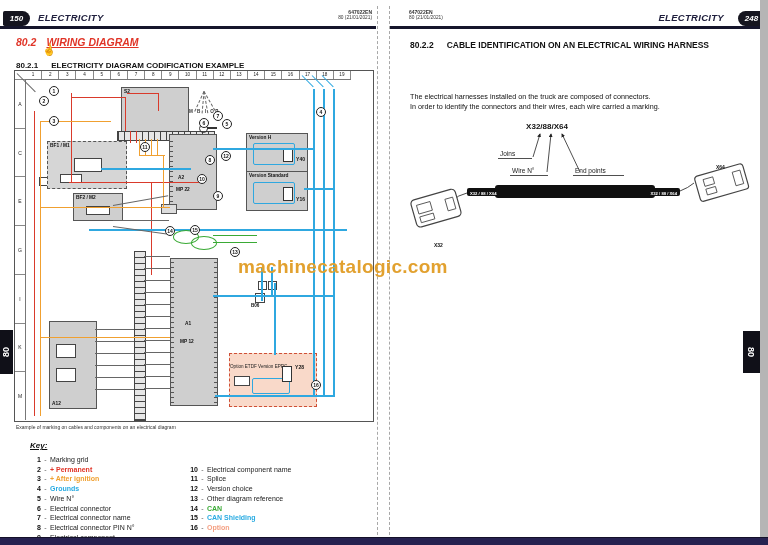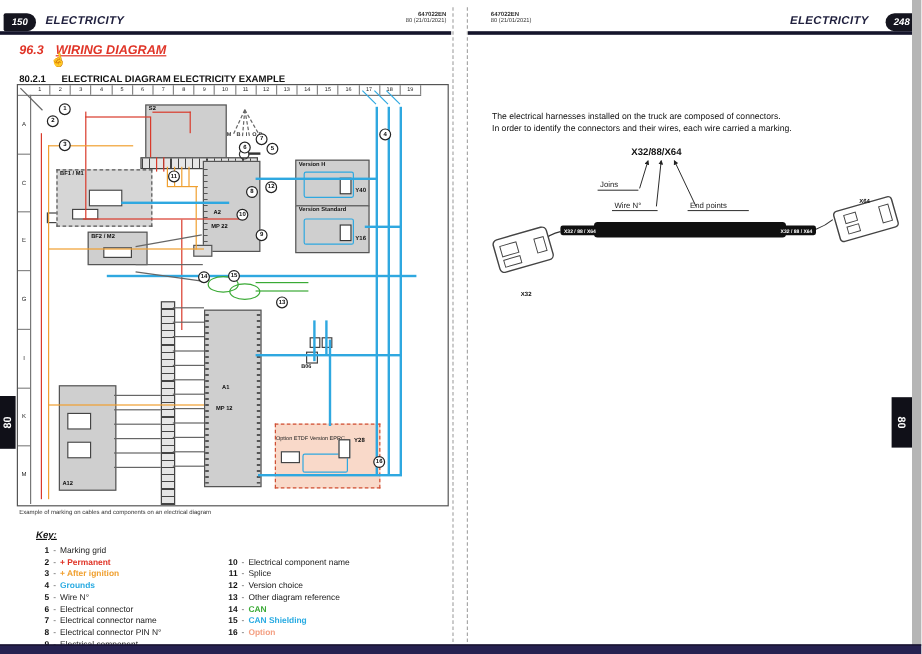--- a/index.html
+++ b/index.html
@@ -104,26 +104,26 @@
   <div class="page" id="page-left">
     <div class="tab-top tab-150">150</div>
     <div class="section-name" style="left:38px;">ELECTRICITY</div>
     <div class="docref" style="right:12px;">
       <div class="l1">647022EN</div>
       <div class="l2">80 (21/01/2021)</div>
     </div>
     <div class="hrule" style="left:0;width:376px;"></div>
 
     <div class="sec-title">
-      <span>96.3</span><span class="ttl">WIRING DIAGRAM</span>
+      <span>80.2</span><span class="ttl">WIRING DIAGRAM</span>
     </div>
     <div class="hand-cursor">☝</div>
 
     <div class="subsec" style="left:16px;top:61px;">
-      <span class="num">80.2.1</span><span>ELECTRICAL DIAGRAM ELECTRICITY EXAMPLE</span>
+      <span class="num">80.2.1</span><span>ELECTRICITY DIAGRAM CODIFICATION EXAMPLE</span>
     </div>
 
     <div id="diagram">
       <div id="grid-cols">
           <span>1</span>
           <span>2</span>
           <span>3</span>
           <span>4</span>
           <span>5</span>
           <span>6</span>
@@ -400,20 +400,23 @@
 
   <div class="page" id="page-right">
     <div class="docref" style="left:25px;text-align:left;">
       <div class="l1">647022EN</div>
       <div class="l2">80 (21/01/2021)</div>
     </div>
     <div class="section-name" style="right:44px;">ELECTRICITY</div>
     <div class="tab-top tab-151">248</div>
     <div class="hrule" style="left:6px;width:372px;"></div>
 
+    <div class="subsec" style="left:26px;top:40px;font-size:8.5px;">
+      <span class="num">80.2.2</span><span>CABLE IDENTIFICATION ON AN ELECTRICAL WIRING HARNESS</span>
+    </div>
 
     <div class="body-line" style="top:102px;">In order to identify the connectors and their wires, each wire carried a marking.</div>
     <div class="body-line" style="top:92px;">The electrical harnesses installed on the truck are composed of connectors.</div>
 
     <svg id="harness-svg" width="352" height="150" viewBox="0 0 352 150">
       <defs>
         <marker id="ah" markerWidth="5" markerHeight="5" refX="4" refY="2.5" orient="auto">
           <path d="M0,0 L5,2.5 L0,5 z" fill="#222"></path>
         </marker>
       </defs>
@@ -453,17 +456,18 @@
         <rect x="38" y="6" width="8" height="14" fill="none" stroke="#444" stroke-width="0.8"></rect>
       </g>
       <text x="316" y="56" font-size="5" font-weight="bold" fill="#111">X64</text>
     </svg>
 
     <div class="side-tab" id="tab-80-right">
       <span>80</span>
     </div>
   </div>
 
+  <div class="watermark">machinecatalogic.com</div>
   <div class="fold" id="fold-l"></div>
   <div class="fold" id="fold-r"></div>
   <div class="edge-strip"></div>
   <div class="bottom-bar"></div>
 </div>
 
 </body></html>

